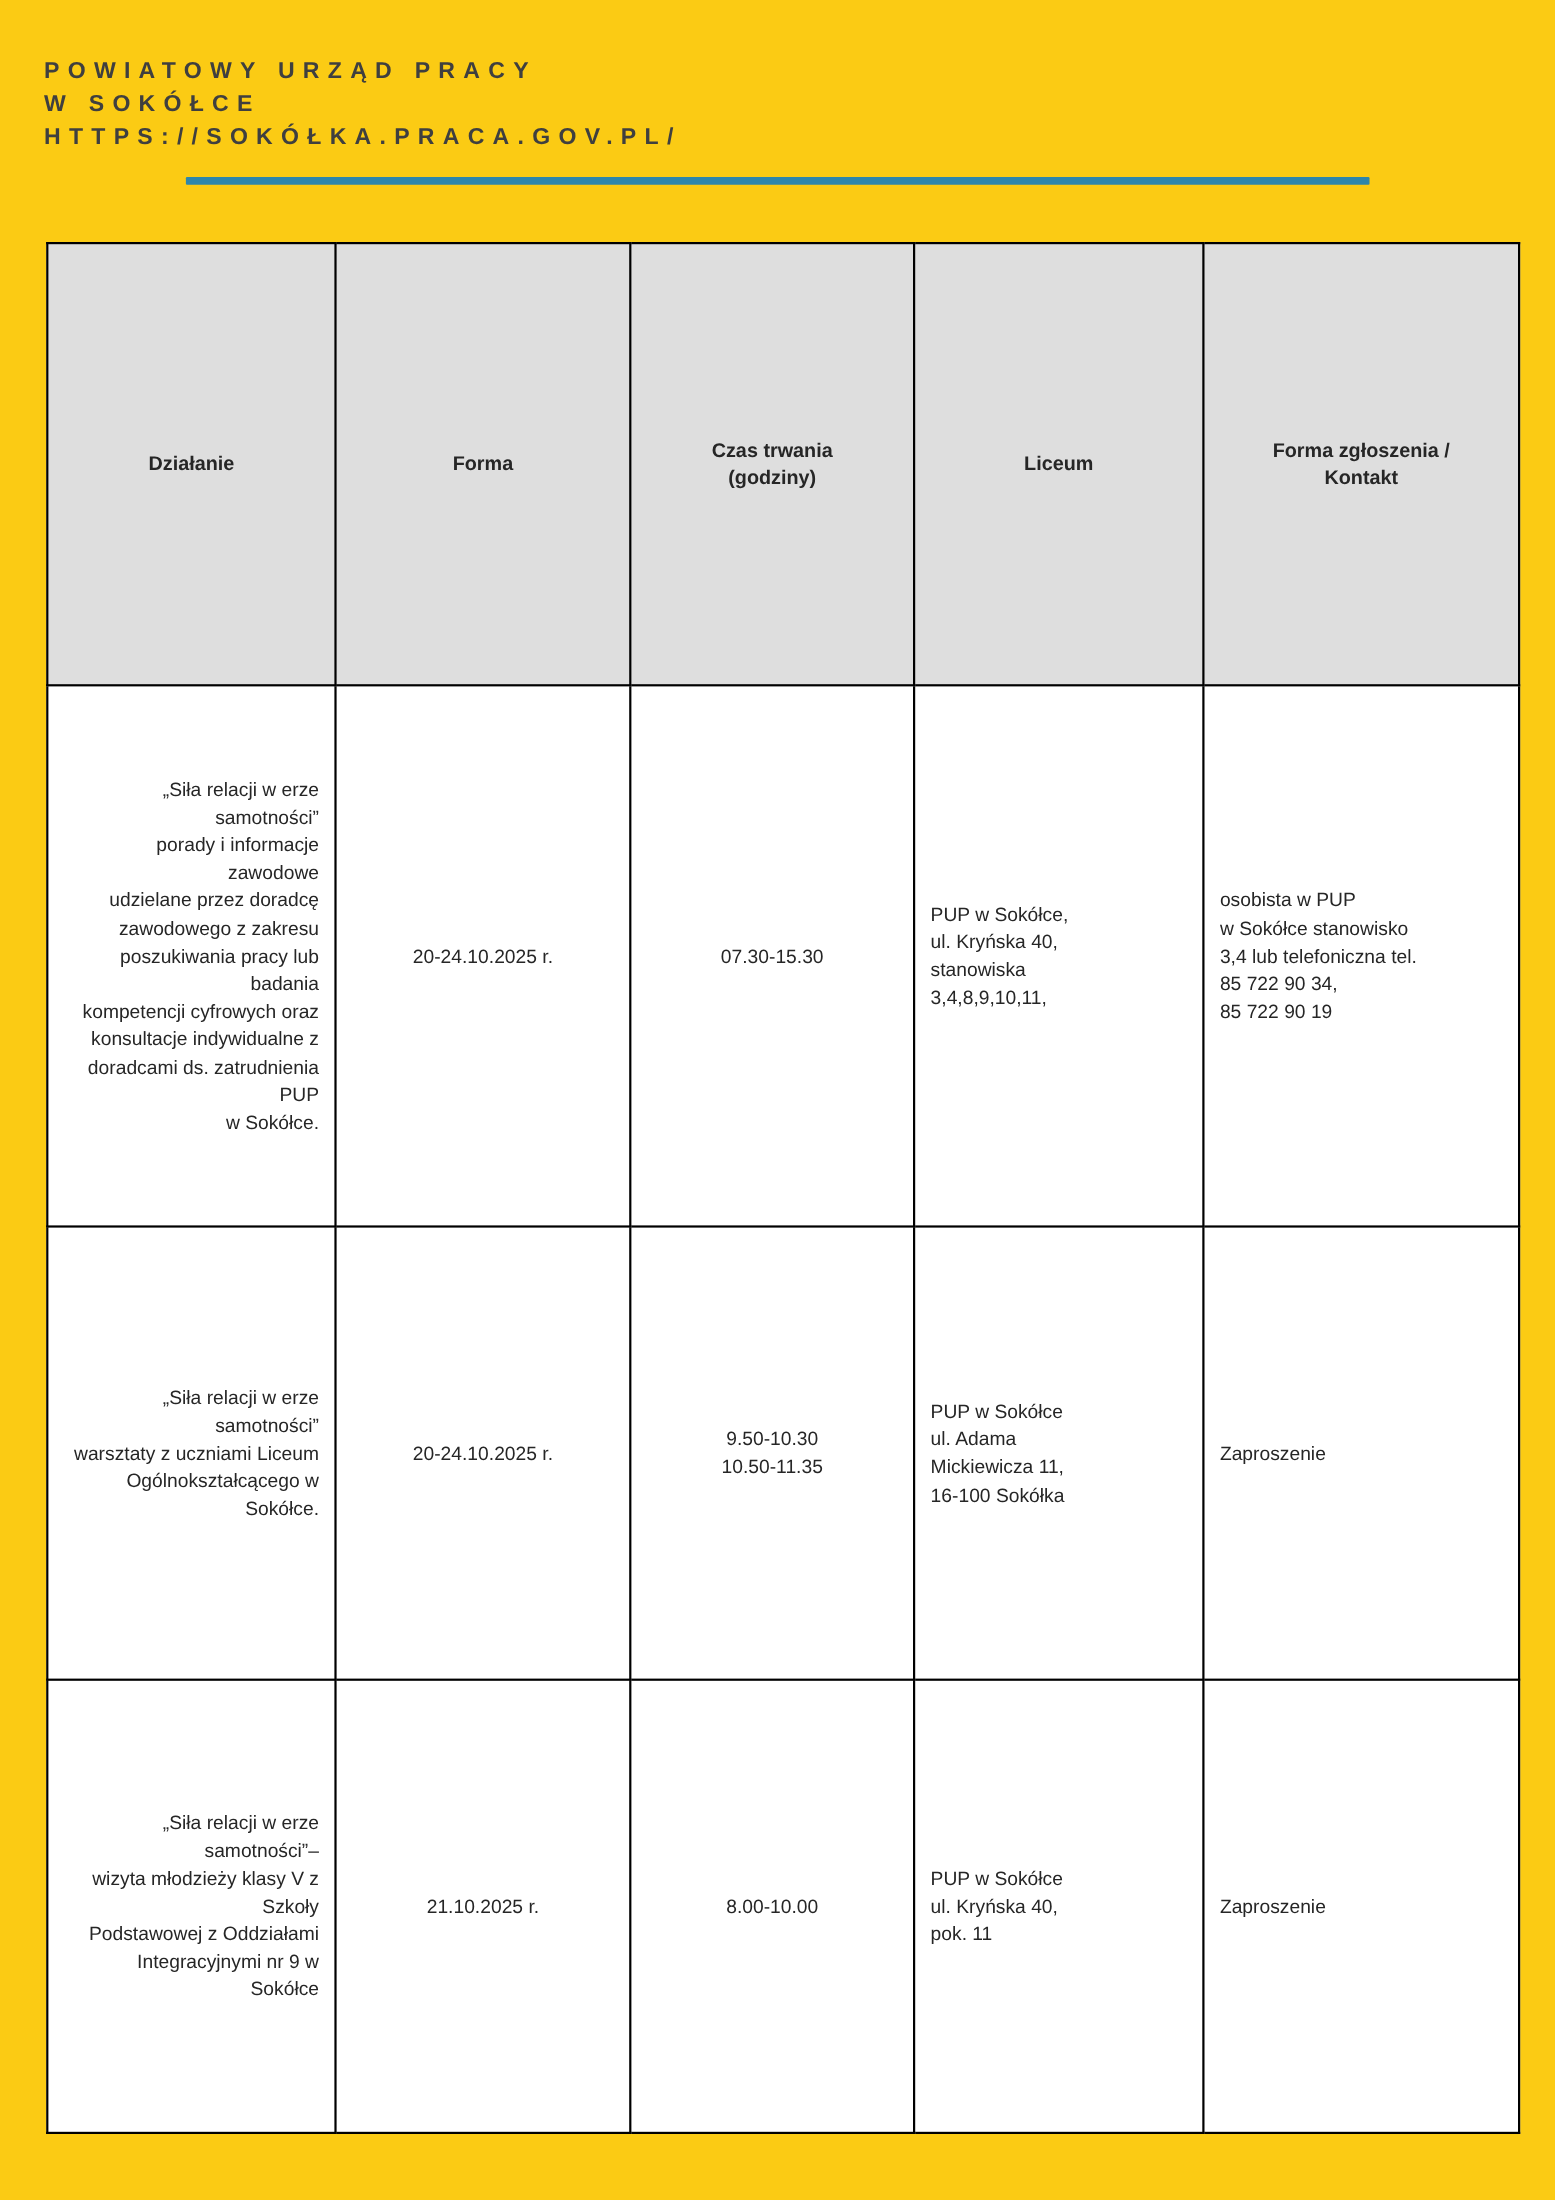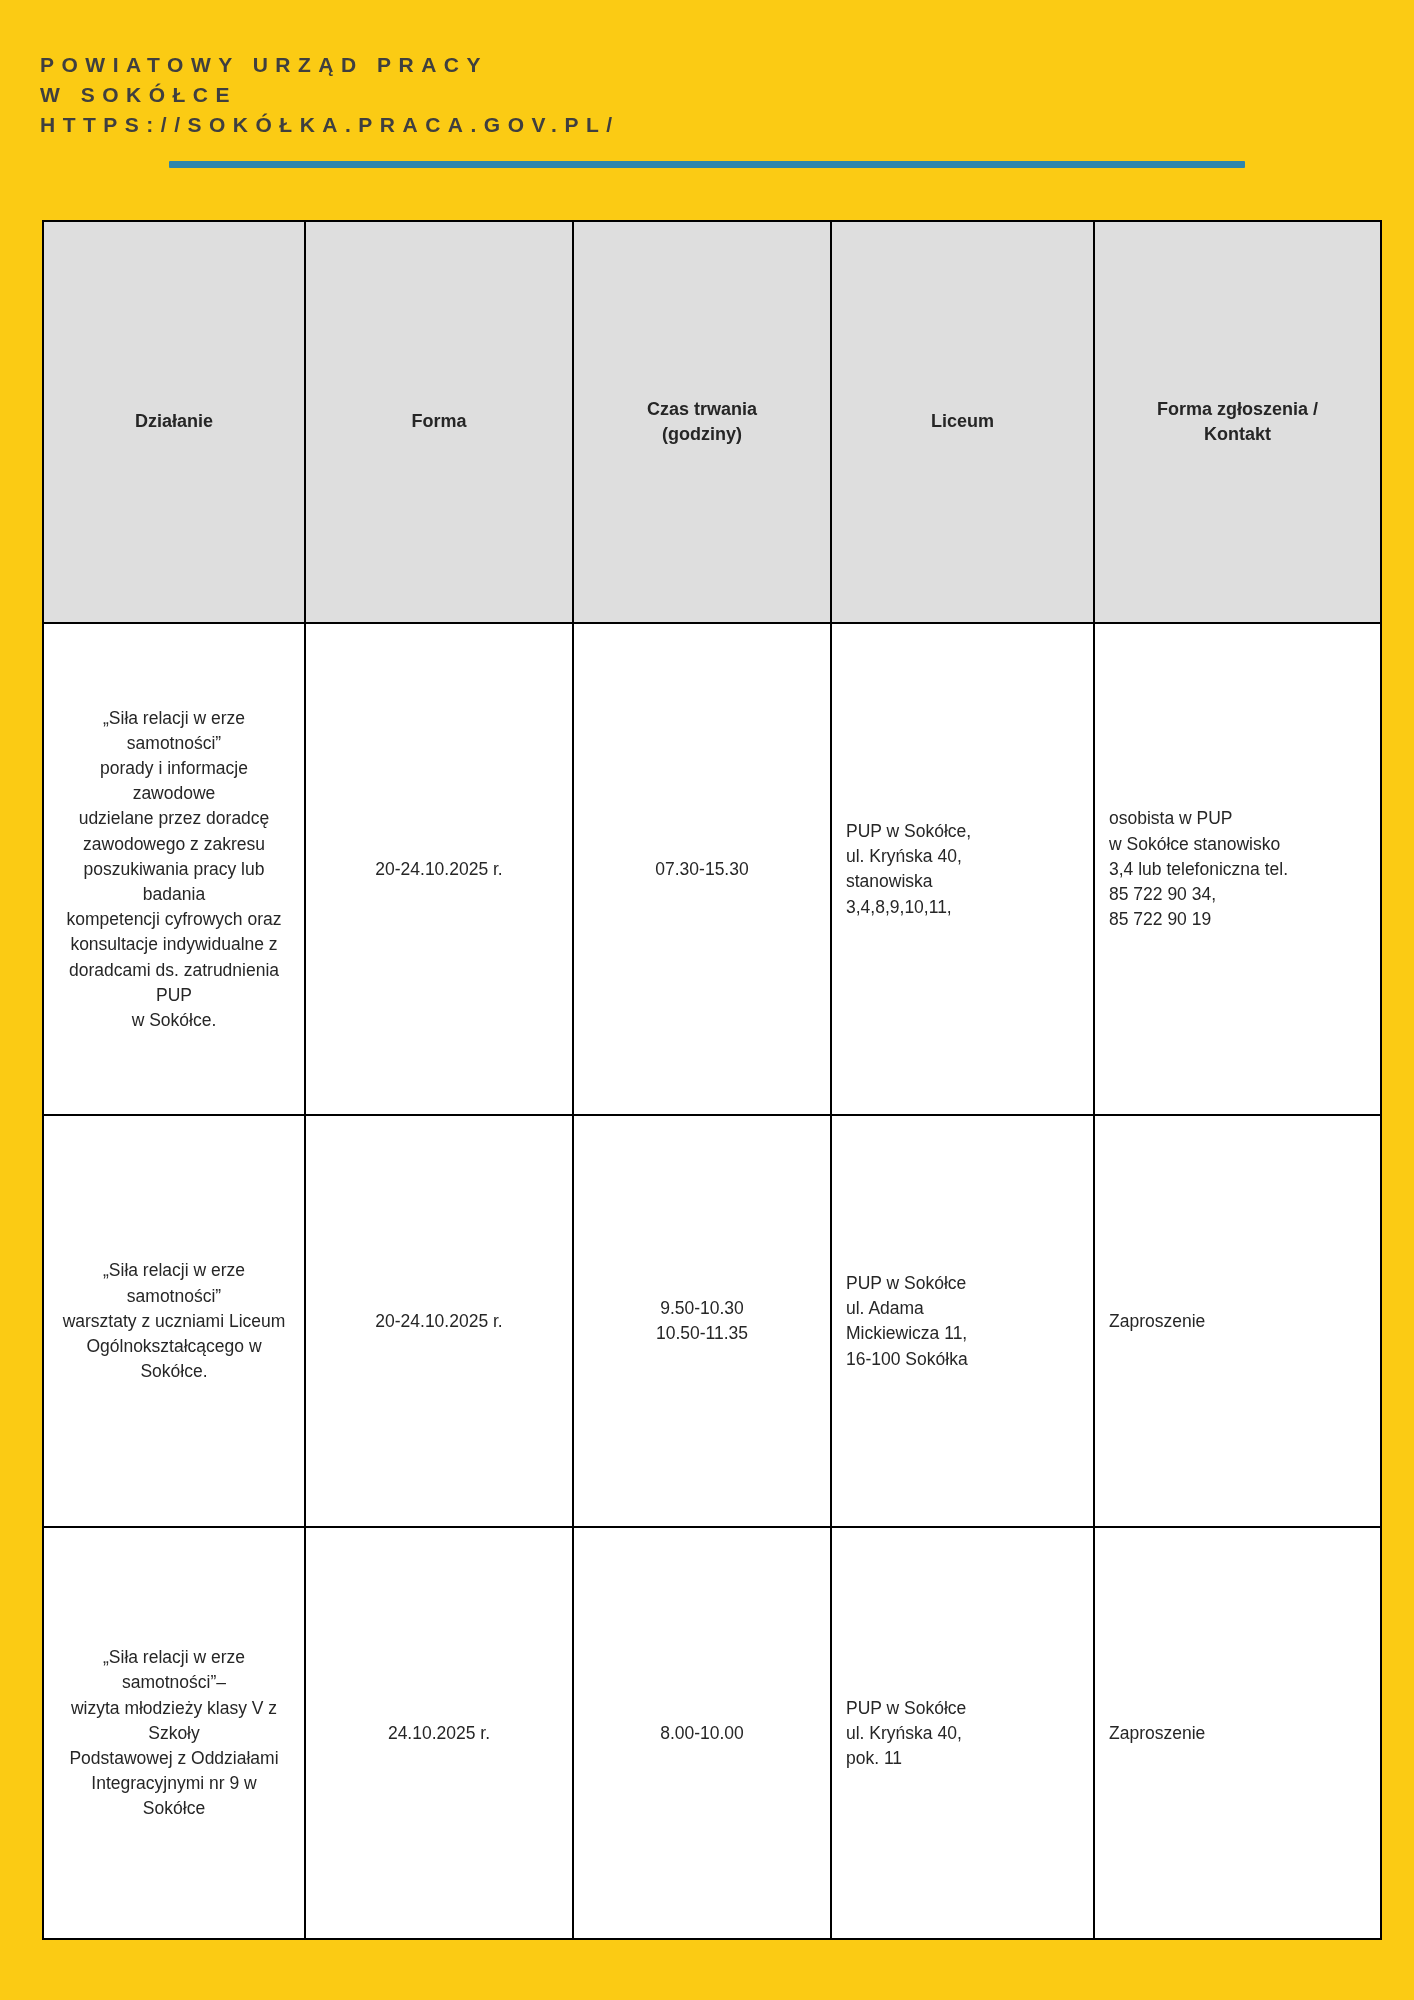--- a/index.html
+++ b/index.html
@@ -66,21 +66,21 @@
     height: 380px;
     font-size: 18px;
   }
   col.c-dzialanie { width: 262px; }
   col.c-data      { width: 268px; }
   col.c-czas      { width: 258px; }
   col.c-miejsce   { width: 263px; }
   col.c-forma     { width: 287px; }
 
   td.cell-dzialanie {
-    text-align: center;
+    text-align: right;
     vertical-align: middle;
     padding-left: 14px;
   }
   td.cell-data,
   td.cell-czas {
     text-align: center;
     padding-left: 26px;
   }
   td.cell-miejsce,
   td.cell-forma {
@@ -158,21 +158,21 @@
 ul. Adama
 Mickiewicza 11,
 16-100 Sokółka</td>
           <td class="cell-forma nl">Zaproszenie</td>
         </tr>
         <tr class="row-3">
           <td class="cell-dzialanie nl">„Siła relacji w erze samotności”–
 wizyta młodzieży klasy V z Szkoły
 Podstawowej z Oddziałami
 Integracyjnymi nr 9 w Sokółce</td>
-          <td class="cell-data nl">24.10.2025 r.</td>
+          <td class="cell-data nl">21.10.2025 r.</td>
           <td class="cell-czas nl">8.00-10.00</td>
           <td class="cell-miejsce nl">PUP w Sokółce
 ul. Kryńska 40,
 pok. 11</td>
           <td class="cell-forma nl">Zaproszenie</td>
         </tr>
       </tbody>
     </table>
   </div>
 

